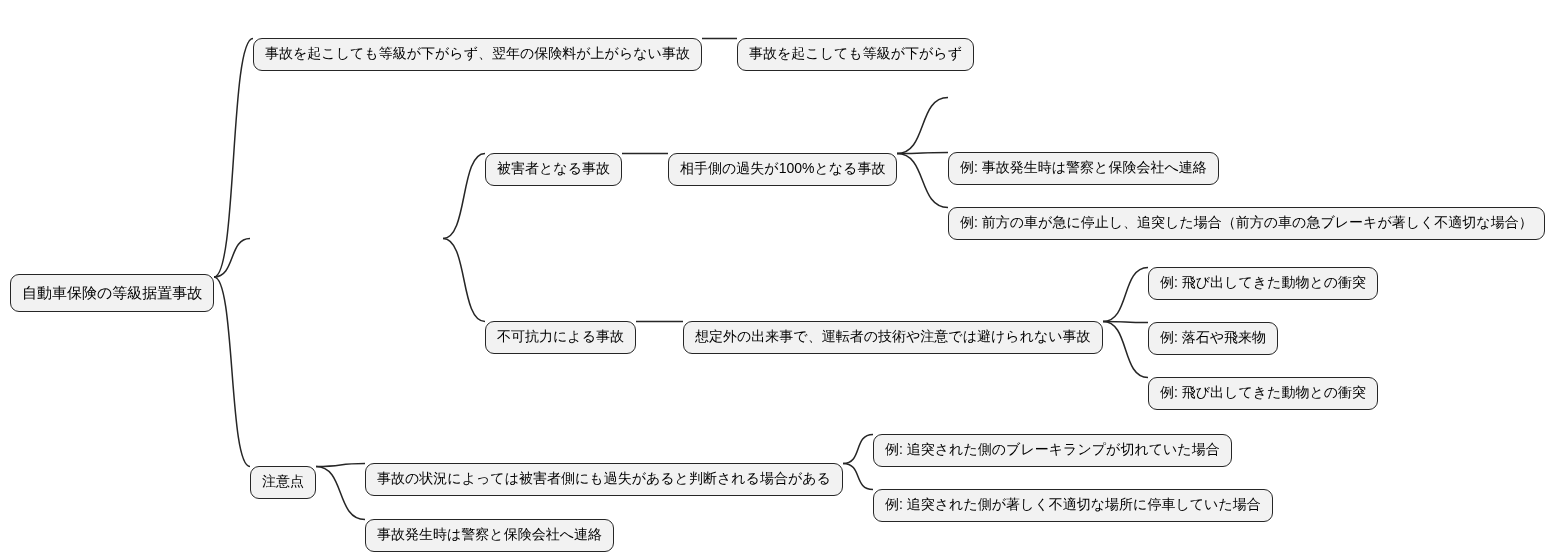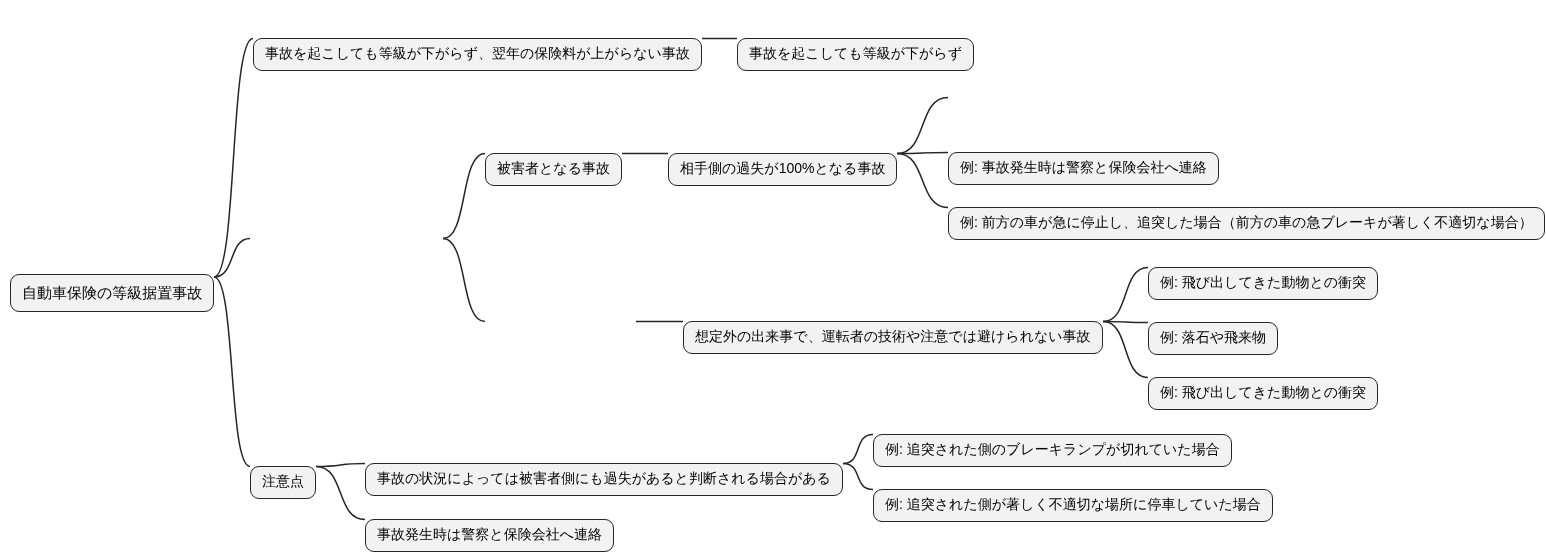--- a/index.html
+++ b/index.html
@@ -75,20 +75,21 @@
 
   <div class="node" style="left:253px; top:22px">事故を起こしても等級が下がらず、翌年の保険料が上がらない事故</div>
   <div class="node" style="left:737px; top:22px">事故を起こしても等級が下がらず</div>
 
 
   <div class="node" style="left:485px; top:137px">被害者となる事故</div>
   <div class="node" style="left:668px; top:137px">相手側の過失が100%となる事故</div>
   <div class="node" style="left:948px; top:136px">例: 事故発生時は警察と保険会社へ連絡</div>
   <div class="node" style="left:948px; top:191px">例: 前方の車が急に停止し、追突した場合（前方の車の急ブレーキが著しく不適切な場合）</div>
 
+  <div class="node" style="left:485px; top:305px">不可抗力による事故</div>
   <div class="node" style="left:683px; top:305px">想定外の出来事で、運転者の技術や注意では避けられない事故</div>
   <div class="node" style="left:1148px;top:251px">例: 飛び出してきた動物との衝突</div>
   <div class="node" style="left:1148px;top:306px">例: 落石や飛来物</div>
   <div class="node" style="left:1148px;top:361px">例: 飛び出してきた動物との衝突</div>
 
   <div class="node" style="left:250px; top:450px">注意点</div>
   <div class="node" style="left:365px; top:447px">事故の状況によっては被害者側にも過失があると判断される場合がある</div>
   <div class="node" style="left:873px; top:418px">例: 追突された側のブレーキランプが切れていた場合</div>
   <div class="node" style="left:365px; top:503px">事故発生時は警察と保険会社へ連絡</div>
   <div class="node" style="left:873px; top:473px">例: 追突された側が著しく不適切な場所に停車していた場合</div>

